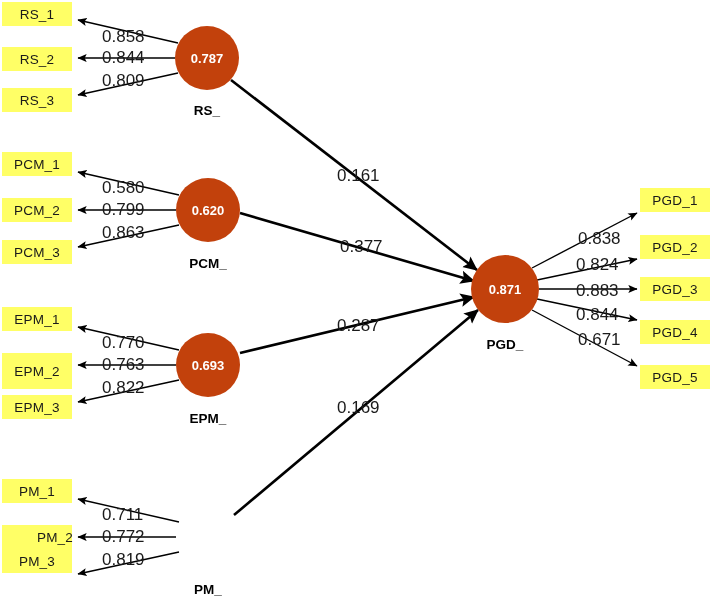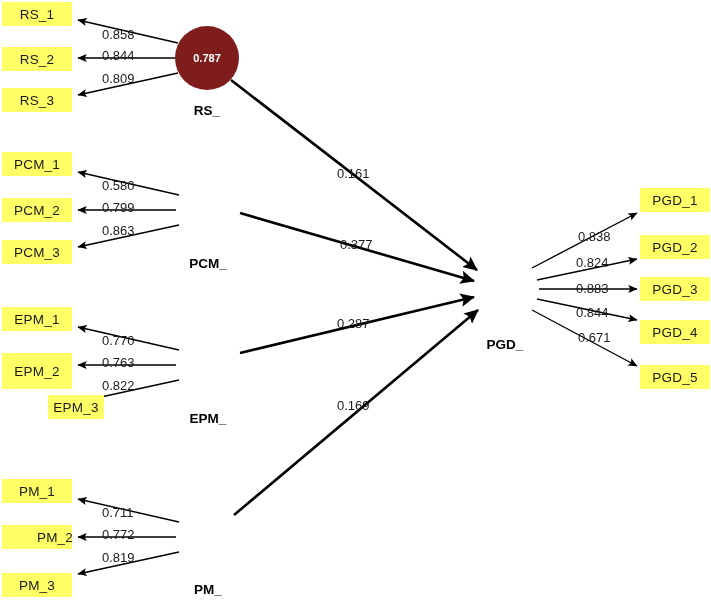--- a/index.html
+++ b/index.html
@@ -34,41 +34,41 @@
     justify-content: center;
     font-size: 13.5px;
     color: #1a1a1a;
     font-family: "Liberation Sans", sans-serif;
     letter-spacing: 0.2px;
   }
   .latent-circle {
     position: absolute;
     box-sizing: border-box;
     border-radius: 50%;
-    background: #7f1d1d;
+    background: #c2410c;
     display: flex;
     align-items: center;
     justify-content: center;
     color: #ffffff;
-    font-size: 11px;
+    font-size: 13px;
     font-weight: bold;
     font-family: "Liberation Sans", sans-serif;
   }
   .latent-label {
     position: absolute;
     font-size: 13.5px;
     font-weight: bold;
     color: #000000;
     text-align: center;
     font-family: "Liberation Sans", sans-serif;
     white-space: nowrap;
   }
   .edge-label {
     position: absolute;
-    font-size: 13px;
+    font-size: 17px;
     color: #1a1a1a;
     font-family: "Liberation Sans", sans-serif;
     white-space: nowrap;
     background: transparent;
   }
 </style>
 </head>
 <body>
 
 <div id="diagram-root">
@@ -126,41 +126,44 @@
   <div class="indicator-box" style="left:2px;  top:2px;   width:70px; height:24px;">RS_1</div>
   <div class="indicator-box" style="left:2px;  top:47px;  width:70px; height:24px;">RS_2</div>
   <div class="indicator-box" style="left:2px;  top:88px;  width:70px; height:24px;">RS_3</div>
 
   <div class="indicator-box" style="left:2px;  top:152px; width:70px; height:24px;">PCM_1</div>
   <div class="indicator-box" style="left:2px;  top:198px; width:70px; height:24px;">PCM_2</div>
   <div class="indicator-box" style="left:2px;  top:240px; width:70px; height:24px;">PCM_3</div>
 
   <div class="indicator-box" style="left:2px;  top:307px; width:70px; height:24px;">EPM_1</div>
   <div class="indicator-box" style="left:2px;  top:353px; width:70px; height:36px;">EPM_2</div>
-  <div class="indicator-box" style="left:2px;  top:395px; width:56px; height:24px;margin-left:46px;">EPM_3</div>
+  <div class="indicator-box" style="left:2px;  top:395px; width:70px; height:24px;">EPM_3</div>
 
   <div class="indicator-box" style="left:2px;  top:479px; width:70px; height:24px;">PM_1</div>
   <div class="indicator-box" style="left:2px;  top:525px; width:70px; height:24px;padding-left:36px;">PM_2</div>
-  <div class="indicator-box" style="left:2px;  top:573px; width:70px; height:24px;">PM_3</div>
+  <div class="indicator-box" style="left:2px;  top:549px; width:70px; height:24px;">PM_3</div>
 
   <div class="indicator-box" style="left:640px; top:188px; width:70px; height:24px;">PGD_1</div>
   <div class="indicator-box" style="left:640px; top:235px; width:70px; height:24px;">PGD_2</div>
   <div class="indicator-box" style="left:640px; top:277px; width:70px; height:24px;">PGD_3</div>
   <div class="indicator-box" style="left:640px; top:320px; width:70px; height:24px;">PGD_4</div>
   <div class="indicator-box" style="left:640px; top:365px; width:70px; height:24px;">PGD_5</div>
 
   <div class="latent-circle" style="left:175px; top:26px;  width:64px; height:64px;">0.787</div>
   <div class="latent-label" style="left:168px; top:103px; width:78px;">RS_</div>
 
+  <div class="latent-circle" style="left:176px; top:178px; width:64px; height:64px;">0.620</div>
   <div class="latent-label" style="left:169px; top:256px; width:78px;">PCM_</div>
 
+  <div class="latent-circle" style="left:176px; top:333px; width:64px; height:64px;">0.693</div>
   <div class="latent-label" style="left:169px; top:411px; width:78px;">EPM_</div>
 
   <div class="latent-label" style="left:169px; top:582px; width:78px;">PM_</div>
 
+  <div class="latent-circle" style="left:471px; top:255px; width:68px; height:68px;">0.871</div>
   <div class="latent-label" style="left:466px; top:337px; width:78px;">PGD_</div>
 
   <div class="edge-label" style="left:102px; top:27px;">0.858</div>
   <div class="edge-label" style="left:102px; top:48px;">0.844</div>
   <div class="edge-label" style="left:102px; top:71px;">0.809</div>
 
   <div class="edge-label" style="left:102px; top:178px;">0.580</div>
   <div class="edge-label" style="left:102px; top:200px;">0.799</div>
   <div class="edge-label" style="left:102px; top:223px;">0.863</div>
 

